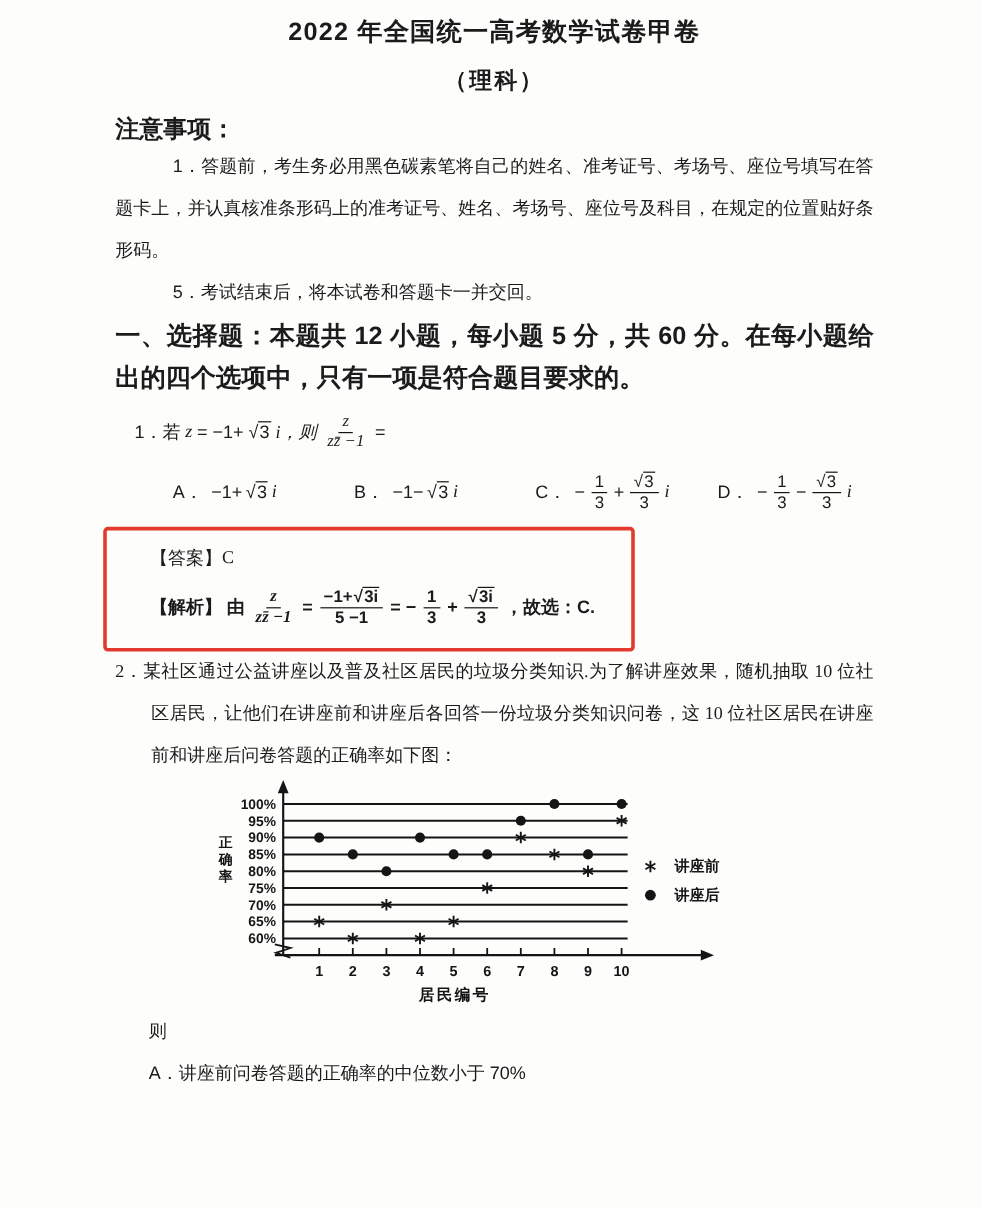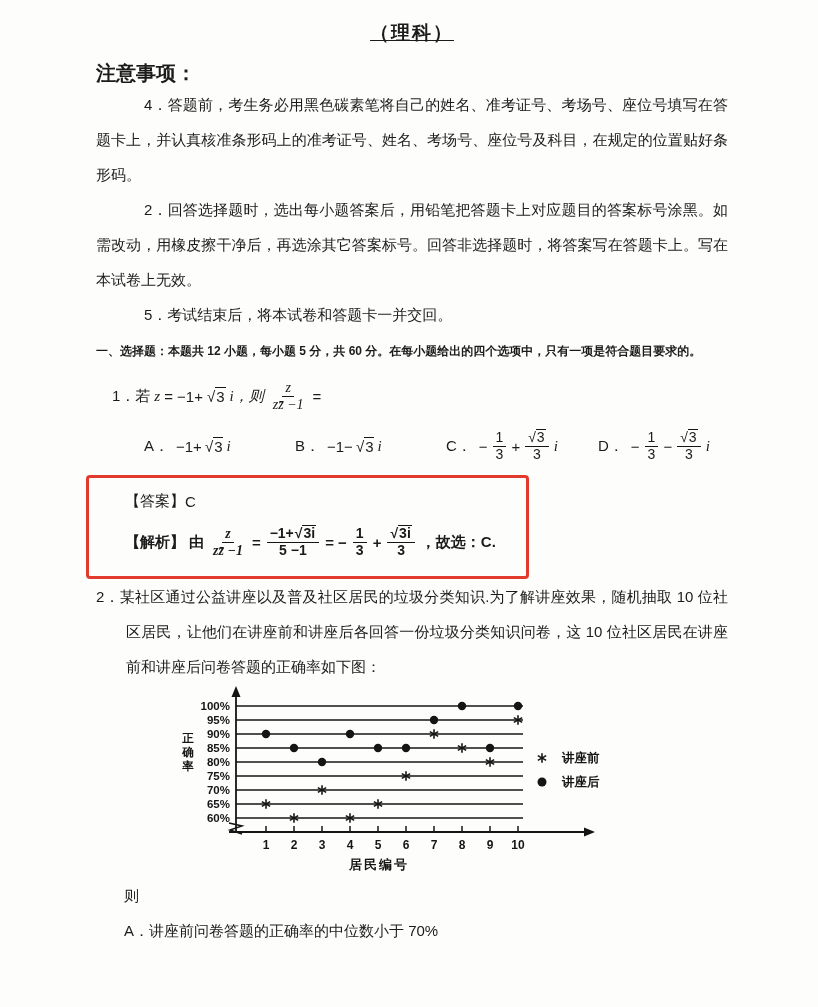--- a/index.html
+++ b/index.html
@@ -9,29 +9,29 @@
     font-family:"Liberation Sans","DejaVu Sans",sans-serif;
     font-size:15px;
   }
   .page{padding:6px 90px 0 96px;box-sizing:border-box;}
   .title{
     text-align:center;font-size:21px;font-weight:bold;
     margin:6px -40px 0 -40px;letter-spacing:1px;
   }
   .subtitle{
     text-align:center;font-size:19px;font-weight:bold;
-    margin:14px -40px 0 -40px;letter-spacing:2px;text-decoration:underline;
+    margin:14px -40px 0 -40px;letter-spacing:2px;
   }
   .notice-h{font-weight:bold;font-size:20px;margin:14px 0 0 0;}
   p.body-par{
     margin:0;line-height:35px;text-align:justify;
   }
   .indent3{text-indent:3.2em;}
-  .hang2{padding-left:2em;text-indent:-2em;}
-  .section-h{font-weight:bold;font-size:12px;margin:2px 0 0 0;line-height:35px;text-align:justify;}
+  .hang2{padding-left:2em;text-indent:-2em;font-family:Liberation Serif, serif;}
+  .section-h{font-weight:bold;font-size:21px;margin:2px 0 0 0;line-height:35px;text-align:justify;}
   .mline{display:flex;align-items:center;gap:4px;flex-wrap:nowrap;}
   .q-stem{margin:4px 0 0 16px;height:46px;}
   .it{font-family:"Liberation Serif","DejaVu Serif",serif;font-style:italic;}
   .frac{
     display:inline-flex;flex-direction:column;align-items:center;
     line-height:1.12;margin:0 2px;font-size:14px;
   }
   .frac .top{border-bottom:1.4px solid #151515;padding:0 3px;display:inline-flex;align-items:baseline;gap:1px;}
   .frac .bot{padding:0 3px;}
   .sqrt{display:inline-flex;align-items:baseline;}
@@ -39,37 +39,37 @@
   .rad{border-top:1.4px solid #151515;padding:0 1px;}
   .opts{display:flex;margin:2px 0 0 48px;align-items:center;height:50px;}
   .opt{display:flex;align-items:center;gap:3px;}
   .opt-a{width:151px;}.opt-b{width:151px;}.opt-c{width:152px;}
   .olabel{margin-right:4px;}
   .ansbox{
     border:3px solid #e23b2e;border-radius:4px;
     margin:4px 0 0 -10px;width:443px;box-sizing:border-box;
     padding:8px 8px 10px 36px;
   }
-  .ansline{display:flex;align-items:center;height:30px;}
+  .ansline{display:flex;align-items:center;height:30px;font-family:Liberation Serif, serif;}
   .analysis{display:flex;align-items:center;gap:4px;height:48px;margin-top:2px;font-weight:bold;}
   .q2-stem{margin-top:4px;}
   .chart-wrap{margin:2px 0 0 78px;height:192px;}
   .then-line{margin:0 0 0 28px;line-height:35px;}
   .choice-line{margin:0 0 0 28px;line-height:35px;}
 </style>
 </head>
 <body>
 
 <div class="page">
 
+  <div class="title">2022 年全国统一高考数学试卷甲卷</div>
   <div class="subtitle">（理科）</div>
 
   <div class="notice-h">注意事项：</div>
-  <p class="body-par indent3">4．答题前，考生务必用黑色碳素笔将自己的姓名、准考证号、考场号、座位号填写在答题卡上，并认真核准条形码上的准考证号、姓名、考场号、座位号及科目，在规定的位置贴好条形码。</p>
-  <p class="body-par indent3">2．回答选择题时，选出每小题答案后，用铅笔把答题卡上对应题目的答案标号涂黑。如需改动，用橡皮擦干净后，再选涂其它答案标号。回答非选择题时，将答案写在答题卡上。写在本试卷上无效。</p>
+  <p class="body-par indent3">1．答题前，考生务必用黑色碳素笔将自己的姓名、准考证号、考场号、座位号填写在答题卡上，并认真核准条形码上的准考证号、姓名、考场号、座位号及科目，在规定的位置贴好条形码。</p>
   <p class="body-par indent3">5．考试结束后，将本试卷和答题卡一并交回。</p>
 
   <p class="section-h">一、选择题：本题共 12 小题，每小题 5 分，共 60 分。在每小题给出的四个选项中，只有一项是符合题目要求的。</p>
 
   <div class="mline q-stem">
     <span>1．若</span>
       <i class="it">z</i>
     <span>= −1+</span>
     <span class="sqrt">
         <span class="rsign">√</span>

